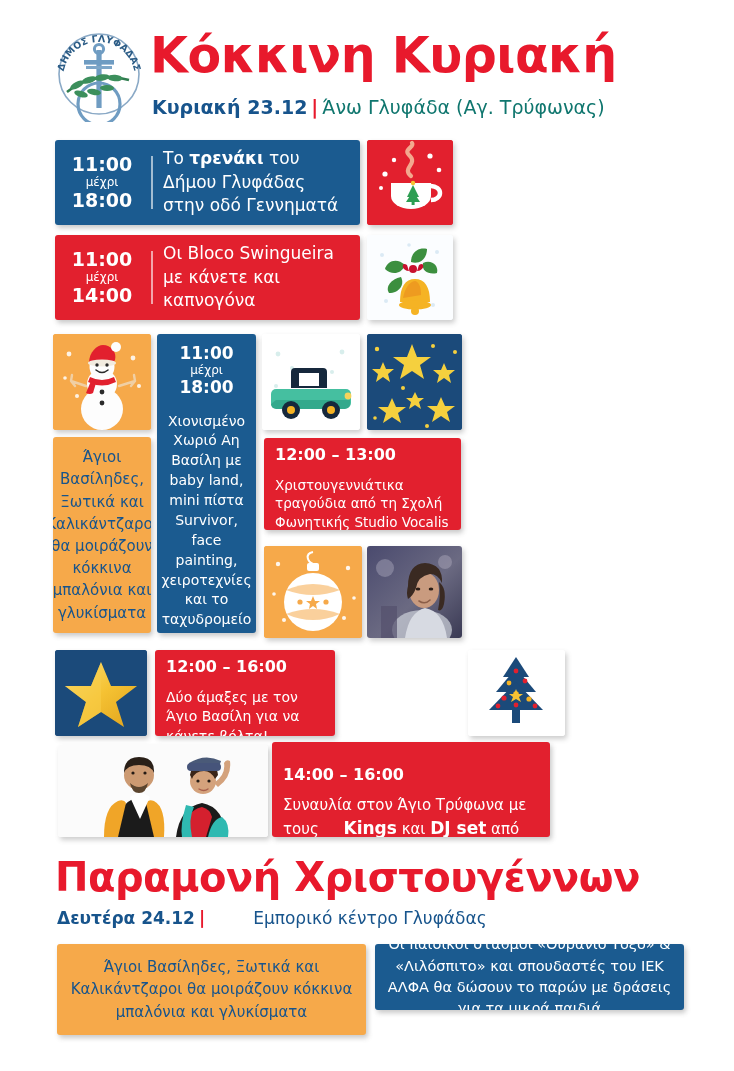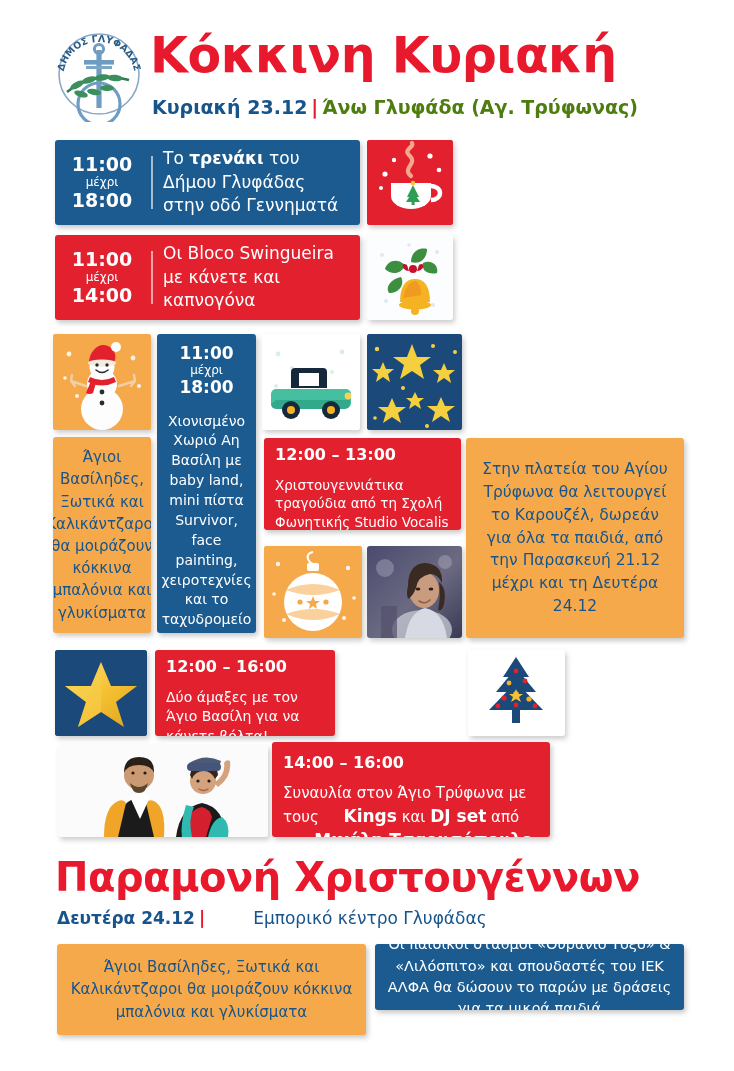--- a/index.html
+++ b/index.html
@@ -19,21 +19,21 @@
     position:absolute;left:150px;top:31px;
     font-size:49px;font-weight:bold;color:#e8192c;
     letter-spacing:-0.5px;line-height:1;
   }
   .title-sub{
     position:absolute;left:152px;top:96px;
     font-size:19px;font-weight:bold;color:#17548c;
     white-space:nowrap;
   }
   .title-sub .sep{color:#e8192c;font-weight:bold;padding:0 4px;}
-  .title-sub .place{font-weight:bold;color:#4d7c0f;}
+  .title-sub .place{font-weight:normal;color:#0f766e;}
 
   .title-main2{
     position:absolute;left:55px;top:857px;
     font-size:40px;font-weight:bold;color:#e8192c;
     letter-spacing:-0.5px;line-height:1;
   }
   .title-sub2{
     position:absolute;left:57px;top:908px;
     font-size:17px;font-weight:bold;color:#17548c;
     white-space:nowrap;
@@ -354,23 +354,20 @@
       <path d="M72 36 q8 6 5 22 q-2 8 -6 6 q3 -14 1 -28 z" fill="#3a2a22"></path>
       <g fill="#2b1d17">
         <ellipse cx="51" cy="43" rx="2.3" ry="1.5"></ellipse>
           <ellipse cx="64" cy="43" rx="2.3" ry="1.5"></ellipse>
       </g>
       <path d="M52 55 q6 4 11 -1" fill="none" stroke="#8b5e48" stroke-width="1.6" stroke-linecap="round"></path>
       <rect x="14" y="60" width="16" height="32" fill="#54506c" opacity=".7"></rect>
     </svg>
   </div>
 
-  <div class="card orange" style="left:466px;top:438px;width:218px;height:200px;">
-    <div class="plain" style="font-size:15.5px;">Στην πλατεία του Αγίου Τρύφωνα θα λειτουργεί το Καρουζέλ, δωρεάν για όλα τα παιδιά, από την Παρασκευή 21.12 μέχρι και τη Δευτέρα 24.12</div>
-  </div>
 
   <div class="tile" style="left:55px;top:650px;width:92px;height:86px;background:#1b4a7a;">
     <svg viewBox="0 0 92 86" xmlns="http://www.w3.org/2000/svg">
       <rect width="92" height="86" fill="#1b4a7a"></rect>
       <defs>
         <linearGradient id="gstar" x1="0" y1="0" x2="1" y2="1">
           <stop offset="0%" stop-color="#fde07a"></stop>
             <stop offset="50%" stop-color="#f5c233"></stop>
           <stop offset="100%" stop-color="#e0a21c"></stop>
         </linearGradient>
@@ -444,21 +441,21 @@
             <circle cx="140" cy="36" r="1.6"></circle>
             <circle cx="151" cy="36" r="1.6"></circle>
           </g>
         <path d="M141 44 q5 3 9 0" fill="none" stroke="#a8604c" stroke-width="1.4" stroke-linecap="round"></path>
         <path d="M160 42 q14 -10 12 -26 q-4 -2 -6 2 q2 12 -10 20 z" fill="#d4a27c"></path>
       </g>
     </svg>
   </div>
 
   <div class="card red" style="left:272px;top:742px;width:278px;height:95px;">
-    <div class="stack" style="align-items:flex-start;text-align:left;padding:12px 11px;">
+    <div class="stack" style="align-items:flex-start;text-align:left;padding:24px 11px;">
       <div class="time" style="font-size:16px;">14:00 – 16:00</div>
       <div class="rule" style="width:94%;margin:5px 0 6px;"></div>
       <div class="body" style="font-size:15px;line-height:1.42;"><span>Συναυλία στον Άγιο Τρύφωνα με τους </span><b style="font-size:17px;margin-left:20px;">Kings</b><span> και </span><b style="font-size:17px;">DJ set</b><span> από τον </span><b style="font-size:17px;">Μιχάλη Τσαουσόπουλο</b></div>
     </div>
   </div>
 
   <div class="title-main2">Παραμονή  Χριστουγέννων</div>
   <div class="title-sub2">
     <span>Δευτέρα 24.12</span><span class="sep">|</span><span class="place">Εμπορικό κέντρο Γλυφάδας</span>
   </div>

